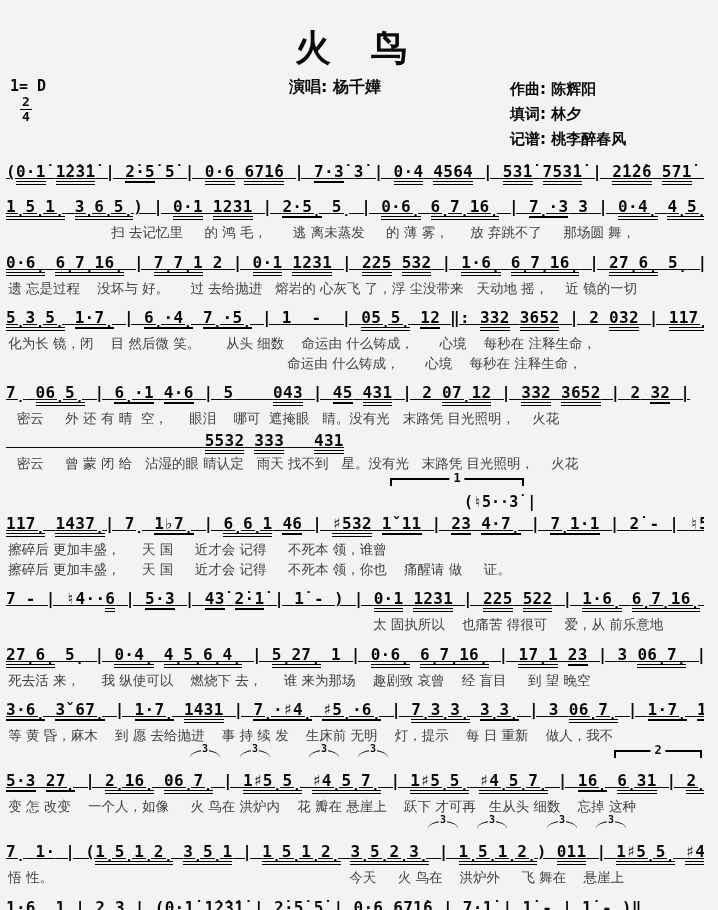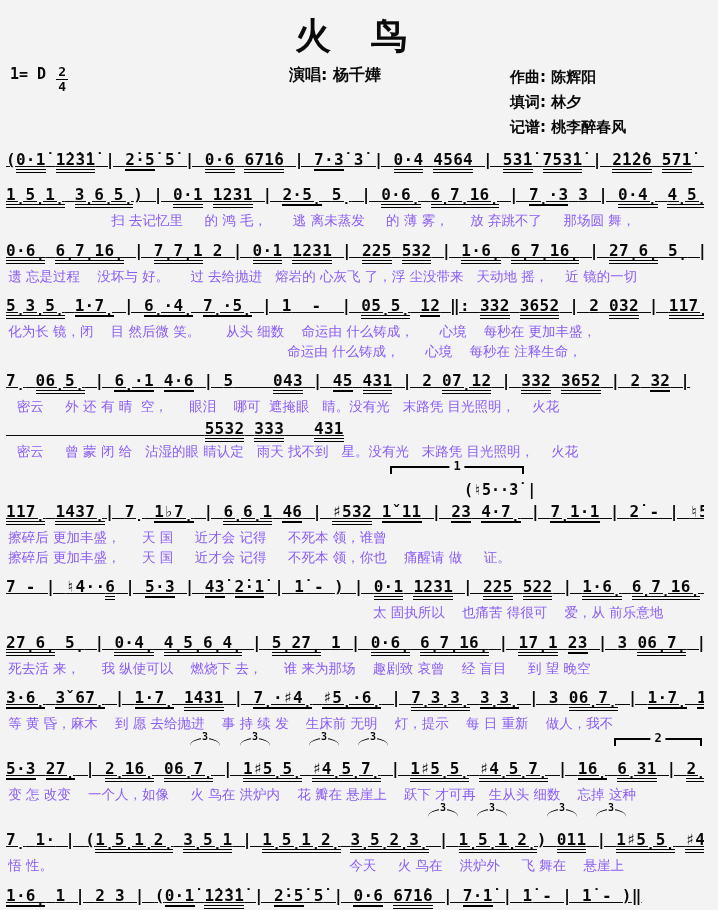--- a/index.html
+++ b/index.html
@@ -1,30 +1,30 @@
 <!DOCTYPE html>
 <html><head>
 <meta charset="utf-8">
 <style>
   html,body{margin:0;padding:0;background:#f3f3f3;}
-  #page{width:704px;height:910px;box-sizing:border-box;padding:10px 4px 0 4px;overflow:hidden;background:#f3f3f3;color:#0a0a0a;}
+  #page{width:704px;height:910px;box-sizing:border-box;padding:22px 4px 0 4px;overflow:hidden;background:#f3f3f3;color:#0a0a0a;}
   .title{text-align:center;font:bold 36px "DejaVu Sans",sans-serif;letter-spacing:2px;margin-top:2px;}
   .meta{display:flex;align-items:flex-start;margin-top:4px;margin-bottom:6px;}
-  .keysig{width:150px;font:bold 15px "DejaVu Sans Mono",monospace;display:flex;align-items:flex-start;padding-left:6px;}
+  .keysig{width:150px;font:bold 15px "DejaVu Sans Mono",monospace;display:flex;align-items:flex-start;padding-left:6px;flex-direction:column;}
   .frac{display:inline-flex;flex-direction:column;align-items:center;margin-left:10px;font:bold 13px "DejaVu Sans Mono",monospace;line-height:1.05;}
   .frac .num{border-bottom:1.5px solid #000;padding:0 2px;}
   .performer{flex:1;text-align:center;font:bold 16px "DejaVu Sans",sans-serif;}
   .credits{width:190px;font:bold 15px "DejaVu Sans",sans-serif;line-height:1.65;}
   #score{margin-top:4px;}
   .system{position:relative;margin-bottom:5px;}
   .notation{font:bold 16px "DejaVu Sans Mono","DejaVu Sans",monospace;letter-spacing:0.3px;white-space:pre;line-height:1.5;padding:3px 0 3px 2px;text-decoration:underline;}
   .notation span{display:inline;}
   .u1{border-bottom:2px solid #000;}
   .u2{border-bottom:4px double #000;}
-  .lyrics{font:13.5px "DejaVu Sans",sans-serif;white-space:pre;line-height:1.5;color:#8b5cf6;}
+  .lyrics{font:13.5px "DejaVu Sans",sans-serif;white-space:pre;line-height:1.5;color:#404040;}
   .frag{padding-top:0;padding-bottom:0;}
   .above{position:relative;}
   .volta{position:absolute;border-top:2px solid #000;border-left:2px solid #000;border-right:2px solid #000;height:6px;}
   .volta-label{position:absolute;left:50%;top:-9px;transform:translateX(-50%);background:#f3f3f3;padding:0 4px;font:bold 12px "DejaVu Sans Mono",monospace;}
   .triplet{position:absolute;width:30px;height:7px;border-top:1.5px solid #000;border-radius:50% 50% 0 0/100% 100% 0 0;}
   .triplet-label{position:absolute;left:50%;top:-8px;transform:translateX(-50%);background:#f3f3f3;padding:0 1px;font:bold 10px "DejaVu Sans Mono",monospace;}
   .ann-text{position:absolute;font:bold 15px "DejaVu Sans Mono",monospace;white-space:pre;}
 </style>
 </head>
 <body>
@@ -55,21 +55,21 @@
       <div class="system">
         <div class="notation"><span class="u2">1̣5̣1̣</span><span class="u0"> </span><span class="u2">3̣6̣5̣</span><span class="u0">) | </span><span class="u2">0·1</span><span class="u0"> </span><span class="u2">1231</span><span class="u0"> | </span><span class="u1">2·5̣</span><span class="u0"> </span><span class="u0">5̣</span><span class="u0"> | </span><span class="u2">0·6̣</span><span class="u0"> </span><span class="u2">6̣7̣16̣</span><span class="u0"> | </span><span class="u1">7̣·3</span><span class="u0"> </span><span class="u0">3</span><span class="u0"> | </span><span class="u2">0·4̣</span><span class="u0"> </span><span class="u2">4̣5̣6̣4̣</span></div>
         <div class="lyrics">                         扫 去记忆里     的 鸿 毛，      逃 离未蒸发     的 薄 雾，     放 弃跳不了     那场圆 舞，</div>
       </div>
       <div class="system">
         <div class="notation"><span class="u2">0·6̣</span><span class="u0"> </span><span class="u2">6̣7̣16̣</span><span class="u0"> | </span><span class="u2">7̣7̣1</span><span class="u0"> </span><span class="u0">2</span><span class="u0"> | </span><span class="u2">0·1</span><span class="u0"> </span><span class="u2">1231</span><span class="u0"> | </span><span class="u2">225</span><span class="u0"> </span><span class="u2">532</span><span class="u0"> | </span><span class="u2">1·6̣</span><span class="u0"> </span><span class="u2">6̣7̣16̣</span><span class="u0"> | </span><span class="u2">27̣6̣</span><span class="u0"> </span><span class="u0">5̣</span><span class="u0"> | </span><span class="u2">0·4̣</span></div>
         <div class="lyrics"> 遗 忘是过程    没坏与 好。     过 去给抛进   熔岩的 心灰飞 了，浮 尘没带来   天动地 摇，    近 镜的一切</div>
       </div>
       <div class="system">
         <div class="notation"><span class="u2">5̣3̣5̣</span><span class="u0"> </span><span class="u1">1·7̣</span><span class="u0"> | </span><span class="u1">6̣·4̣</span><span class="u0"> </span><span class="u1">7̣·5̣</span><span class="u0"> | </span><span class="u0">1</span><span class="u0">  -  | </span><span class="u2">05̣5̣</span><span class="u0"> </span><span class="u1">12</span><span class="u0"> </span><span class="u0">‖:</span><span class="u0"> </span><span class="u2">332</span><span class="u0"> </span><span class="u2">3652</span><span class="u0"> | </span><span class="u0">2</span><span class="u0"> </span><span class="u2">032</span><span class="u0"> | </span><span class="u2">117̣</span><span class="u0"> </span></div>
-        <div class="lyrics"> 化为长 镜，闭    目 然后微 笑。      从头 细数    命运由 什么铸成，      心境    每秒在 更加丰盛，</div>
+        <div class="lyrics"> 化为长 镜，闭    目 然后微 笑。      从头 细数    命运由 什么铸成，      心境    每秒在 注释生命，</div>
         <div class="lyrics">                                                                  命运由 什么铸成，      心境    每秒在 注释生命，</div>
       </div>
       <div class="system">
         <div class="notation"><span class="u0">7̣</span><span class="u0"> </span><span class="u2">06̣5̣</span><span class="u0"> | </span><span class="u1">6̣·1</span><span class="u0"> </span><span class="u1">4·6</span><span class="u0"> | </span><span class="u0">5</span><span class="u0">    </span><span class="u2">043</span><span class="u0"> | </span><span class="u1">45</span><span class="u0"> </span><span class="u2">431</span><span class="u0"> | </span><span class="u0">2</span><span class="u0"> </span><span class="u2">07̣12</span><span class="u0"> | </span><span class="u2">332</span><span class="u0"> </span><span class="u2">3652</span><span class="u0"> | </span><span class="u0">2</span><span class="u0"> </span><span class="u1">32</span><span class="u0"> |</span></div>
         <div class="lyrics">   密云     外 还 有 晴  空，     眼泪    哪可  遮掩眼   睛。没有光   末路凭 目光照明，    火花</div>
         <div class="notation frag"><span class="u0">                    </span><span class="u2">5532</span><span class="u0"> </span><span class="u2">333</span><span class="u0">   </span><span class="u2">431</span></div>
         <div class="lyrics">   密云     曾 蒙 闭 给   沾湿的眼 睛认定   雨天 找不到   星。没有光   末路凭 目光照明，    火花</div>
       </div>
       <div class="system">
         <div class="above" style="height: 31px;">

